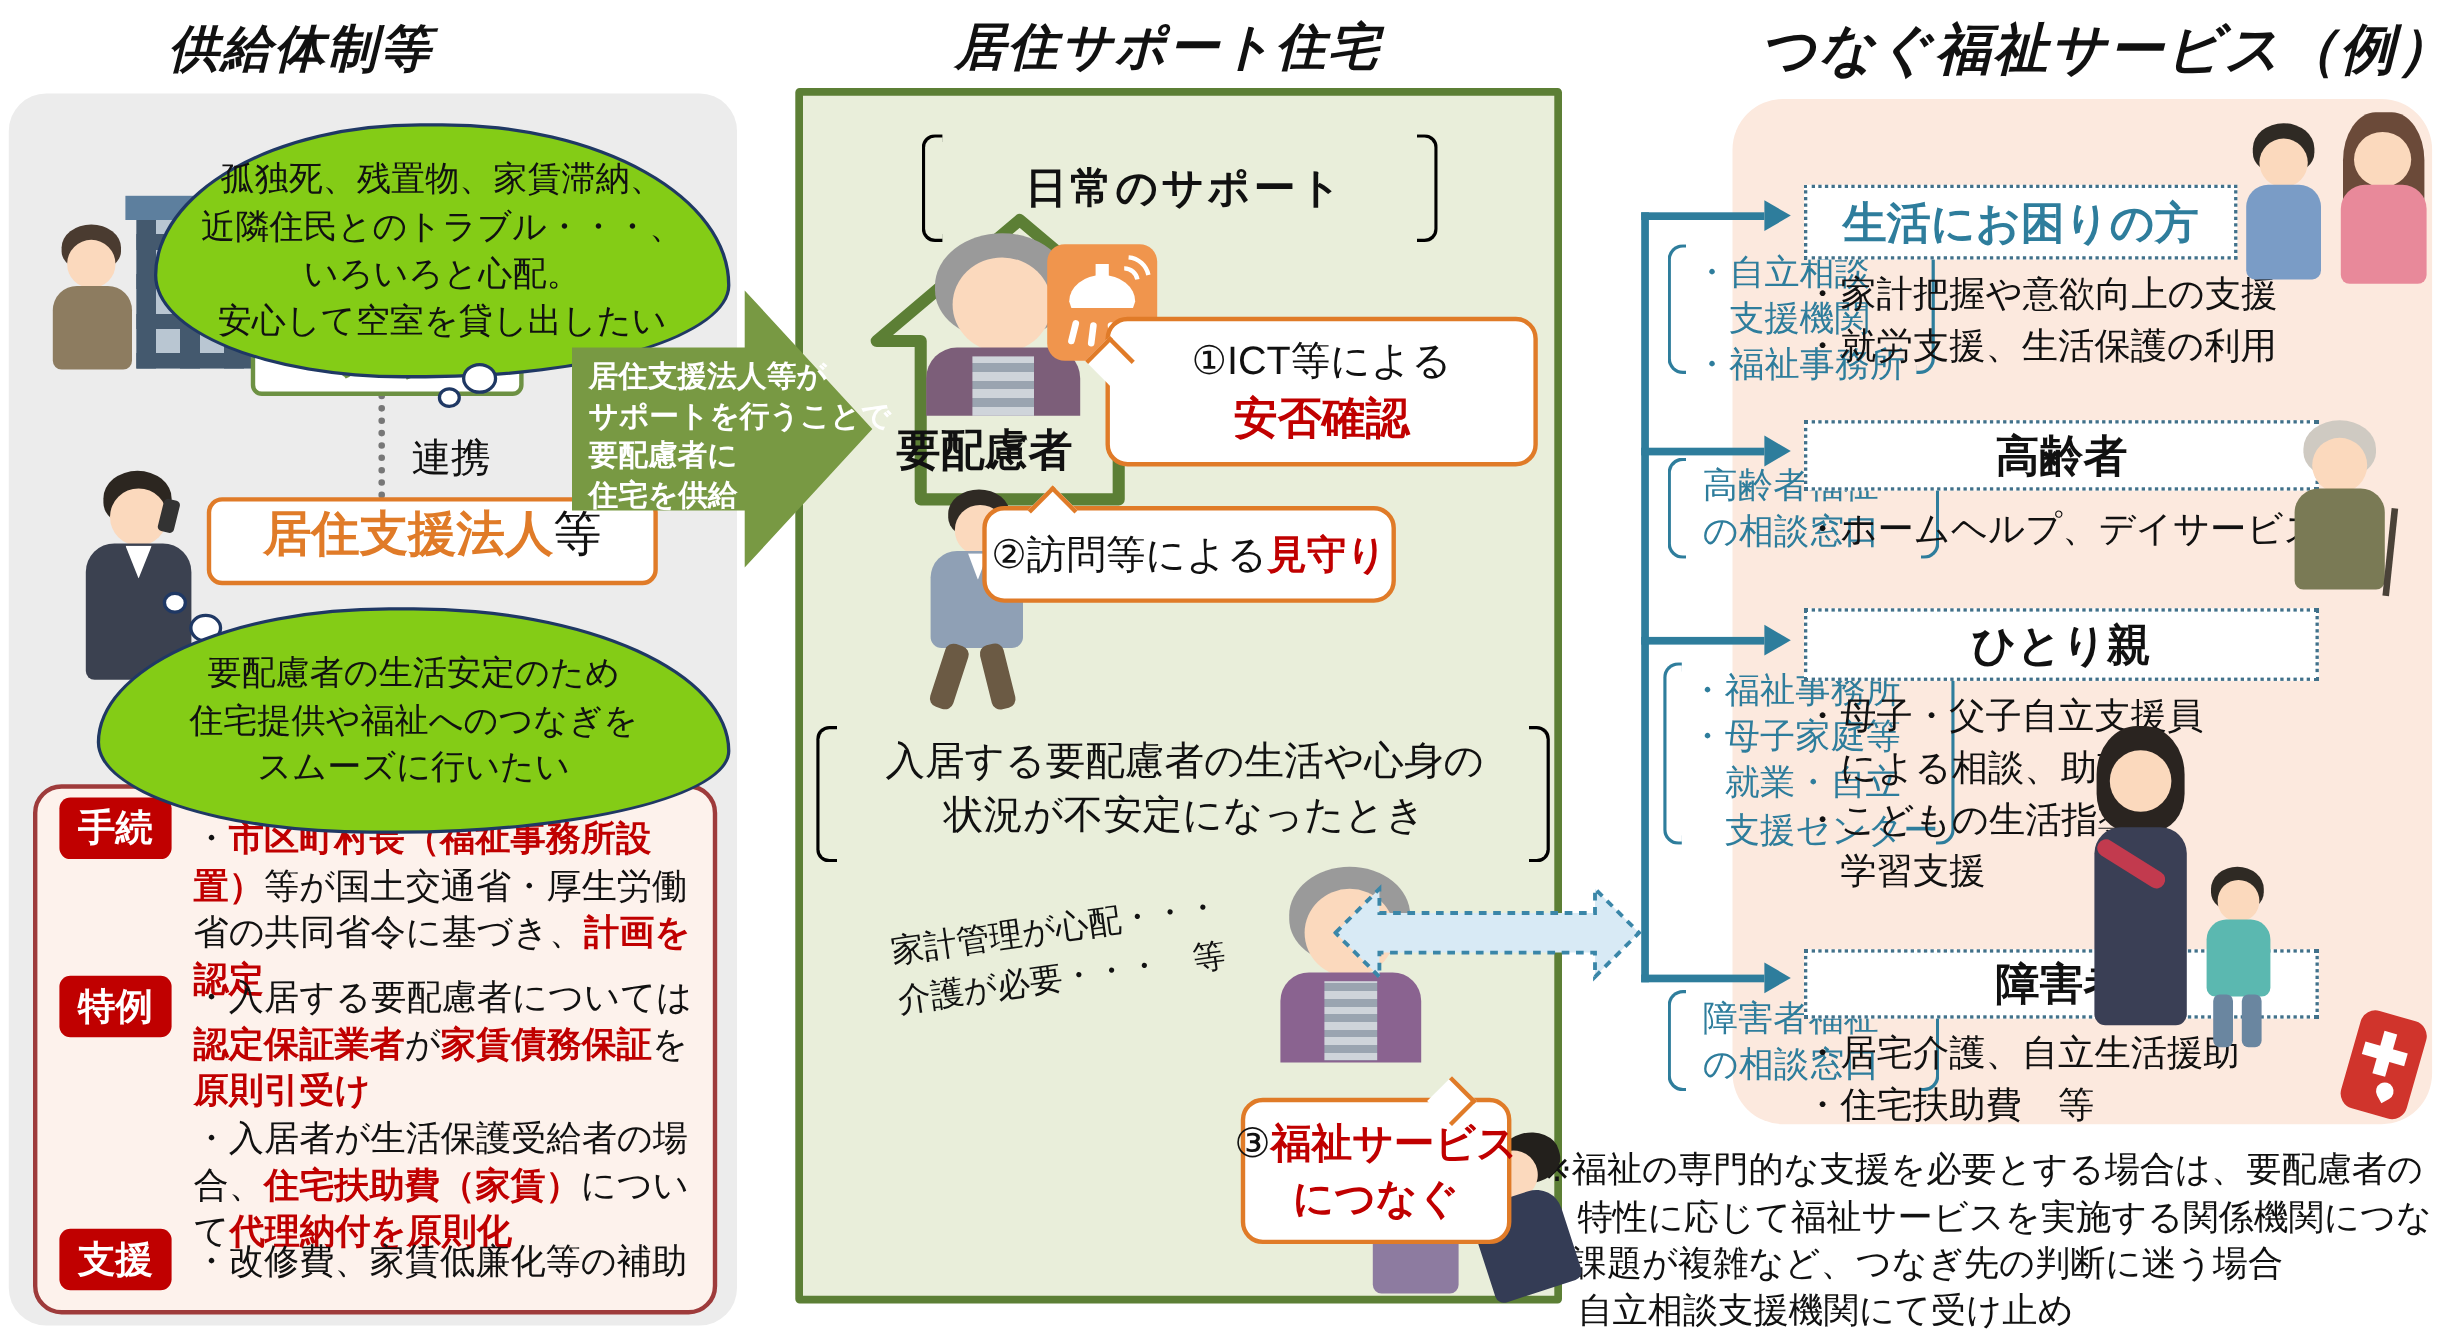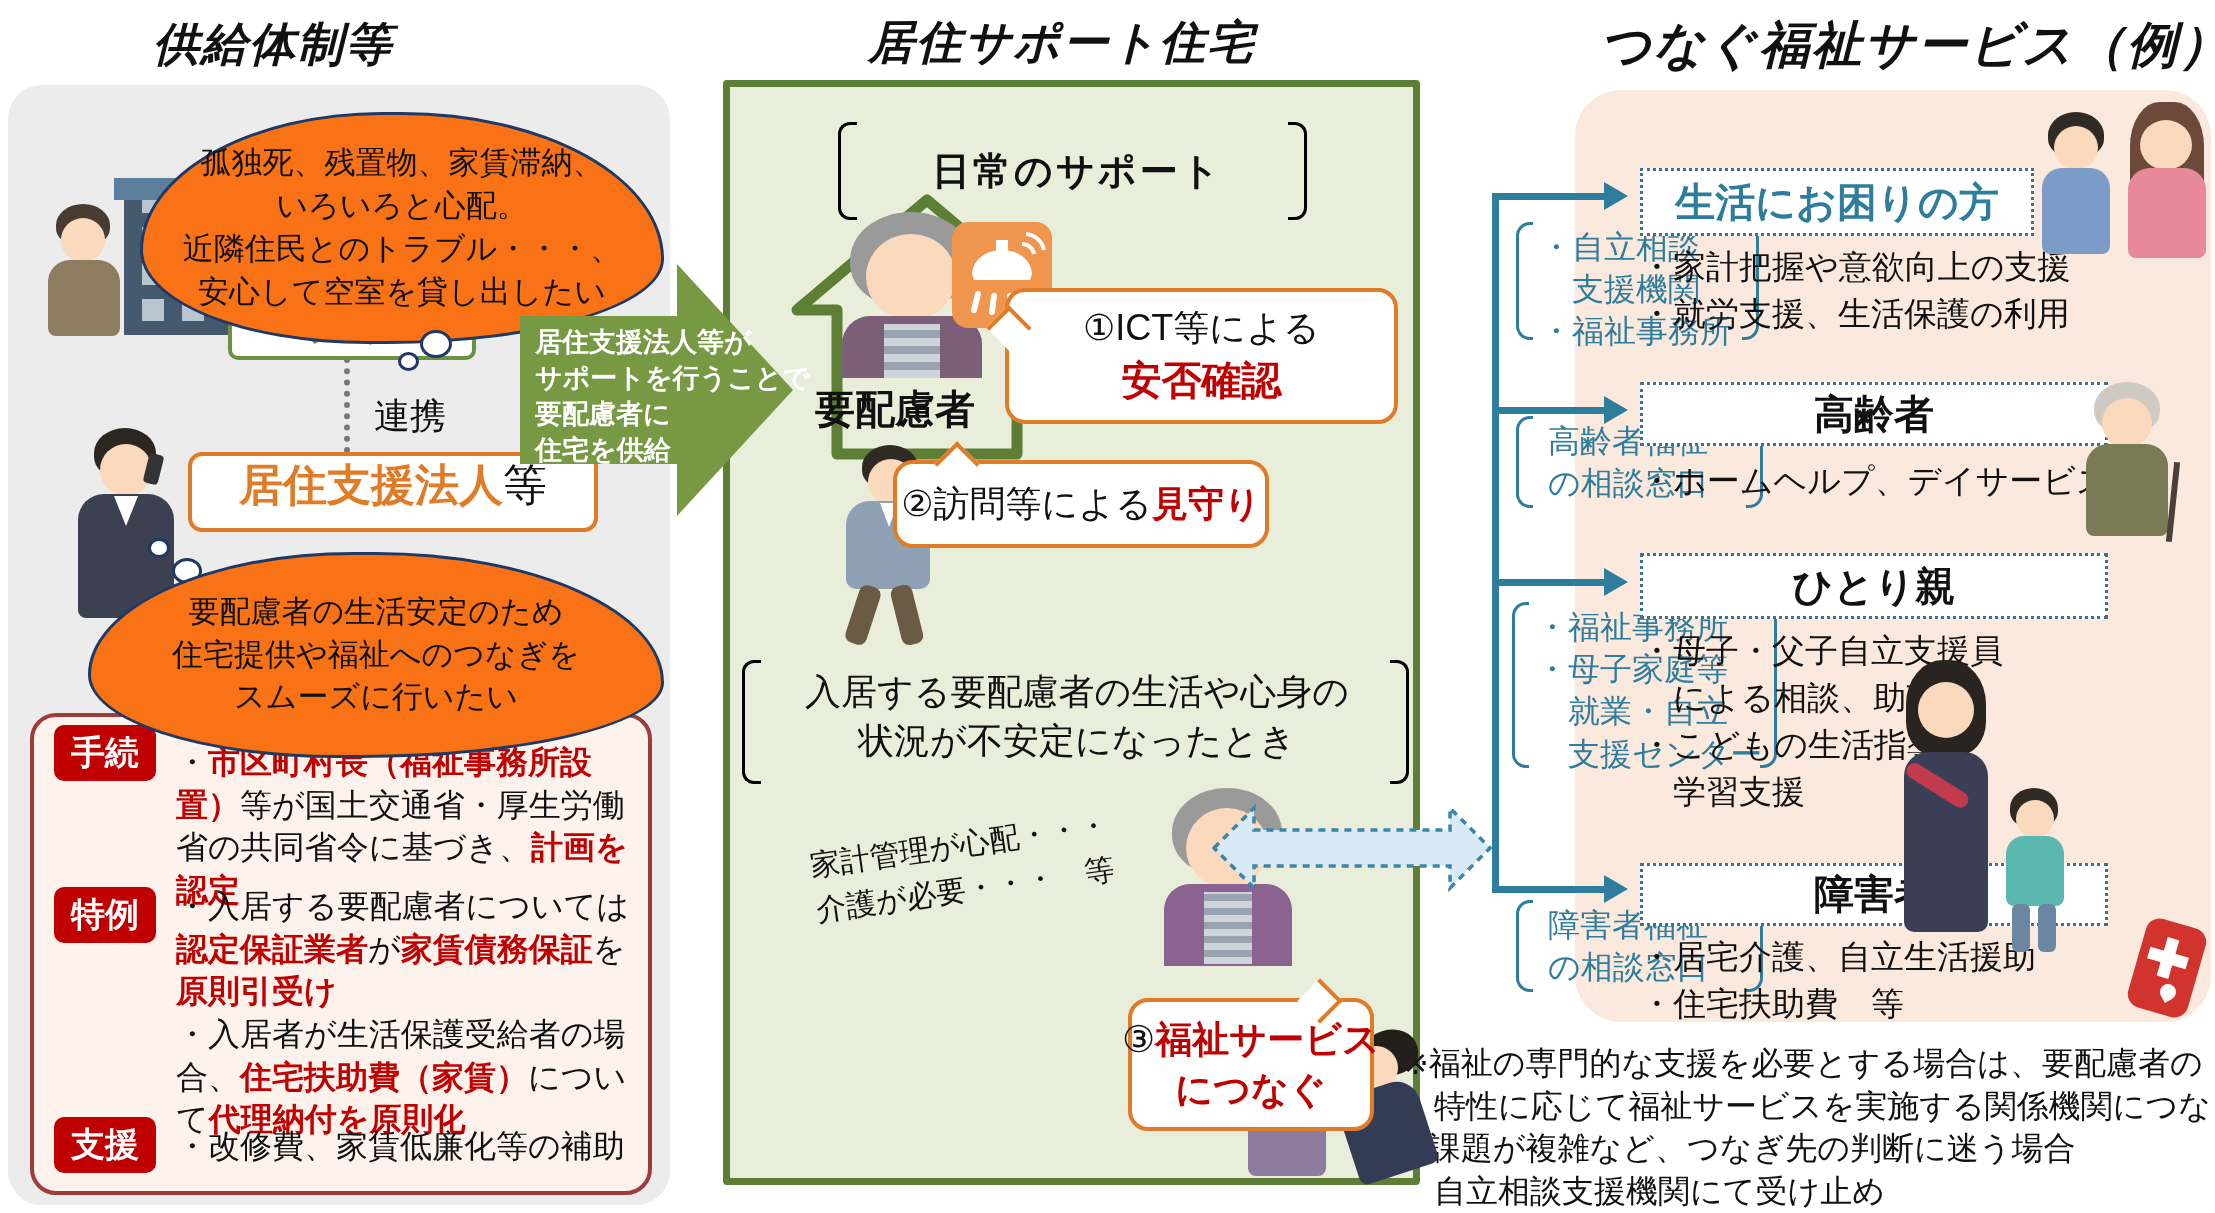--- a/index.html
+++ b/index.html
@@ -7,21 +7,21 @@
         font-family:"Liberation Sans","DejaVu Sans",sans-serif;color:#111;}
   .abs{position:absolute;}
   .ill{position:absolute;}
   .ill i{position:absolute;display:block;}
   .col-title{position:absolute;font-size:46px;font-weight:bold;letter-spacing:2px;white-space:nowrap;font-style:italic;}
   .ln{white-space:pre;}
   .seg-red{color:#c00000;font-weight:bold;}
 
   
   .gray-panel{position:absolute;left:8px;top:85px;width:662px;height:1120px;background:#ececec;border-radius:34px;}
-  .cloud{position:absolute;background:#f97316;border:3px solid #1f3864;
+  .cloud{position:absolute;background:#84cc16;border:3px solid #1f3864;
          border-radius:48% 52% 55% 45% / 62% 66% 38% 42%;z-index:3;
          display:flex;flex-direction:column;justify-content:center;align-items:center;text-align:center;}
   .cloud .ln{font-size:31px;line-height:1.38;}
   .tail-dot{position:absolute;background:#fff;border:3px solid #1f3864;border-radius:50%;z-index:3;}
   .landlord-box{position:absolute;left:228px;top:288px;width:240px;height:64px;background:#fff;
         border:4px solid #6d9143;border-radius:10px;display:flex;align-items:center;justify-content:center;
         font-size:42px;font-weight:bold;color:#6d9143;z-index:2;}
   .link-line{position:absolute;left:344px;top:357px;height:96px;border-left:6px dotted #777;z-index:1;}
   .link-label{position:absolute;left:374px;top:392px;font-size:36px;z-index:2;}
   .support-org-box{position:absolute;left:188px;top:452px;width:402px;height:72px;background:#fff;
@@ -74,22 +74,22 @@
 <body>
 
 <div class="page">
 
   <div class="col-title" style="left:153px;top:14px;">供給体制等</div>
   <div class="gray-panel"></div>
 
   <div class="cloud" style="left:140px;top:112px;width:518px;height:226px;">
     <div style="text-align:center;">
         <div class="ln">孤独死、残置物、家賃滞納、</div>
+        <div class="ln">近隣住民とのトラブル・・・、</div>
         <div class="ln">いろいろと心配。</div>
-        <div class="ln">近隣住民とのトラブル・・・、</div>
         <div class="ln">安心して空室を貸し出したい</div>
       </div>
   </div>
   <div class="tail-dot" style="left:420px;top:330px;width:26px;height:22px;"></div>
   <div class="tail-dot" style="left:398px;top:352px;width:15px;height:13px;"></div>
 
   <div class="ill" style="left:48px;top:178px;width:240px;height:160px;z-index:2;">
     <i style="left:66px;top:0;width:180px;height:22px;background:#5d7f9e;"></i>
     <i style="left:76px;top:22px;width:160px;height:135px;background:#b9c6d2;
        background-image:repeating-linear-gradient(0deg,#44596e 0 14px,transparent 14px 36px),repeating-linear-gradient(90deg,#44596e 0 18px,transparent 18px 40px);"></i>

